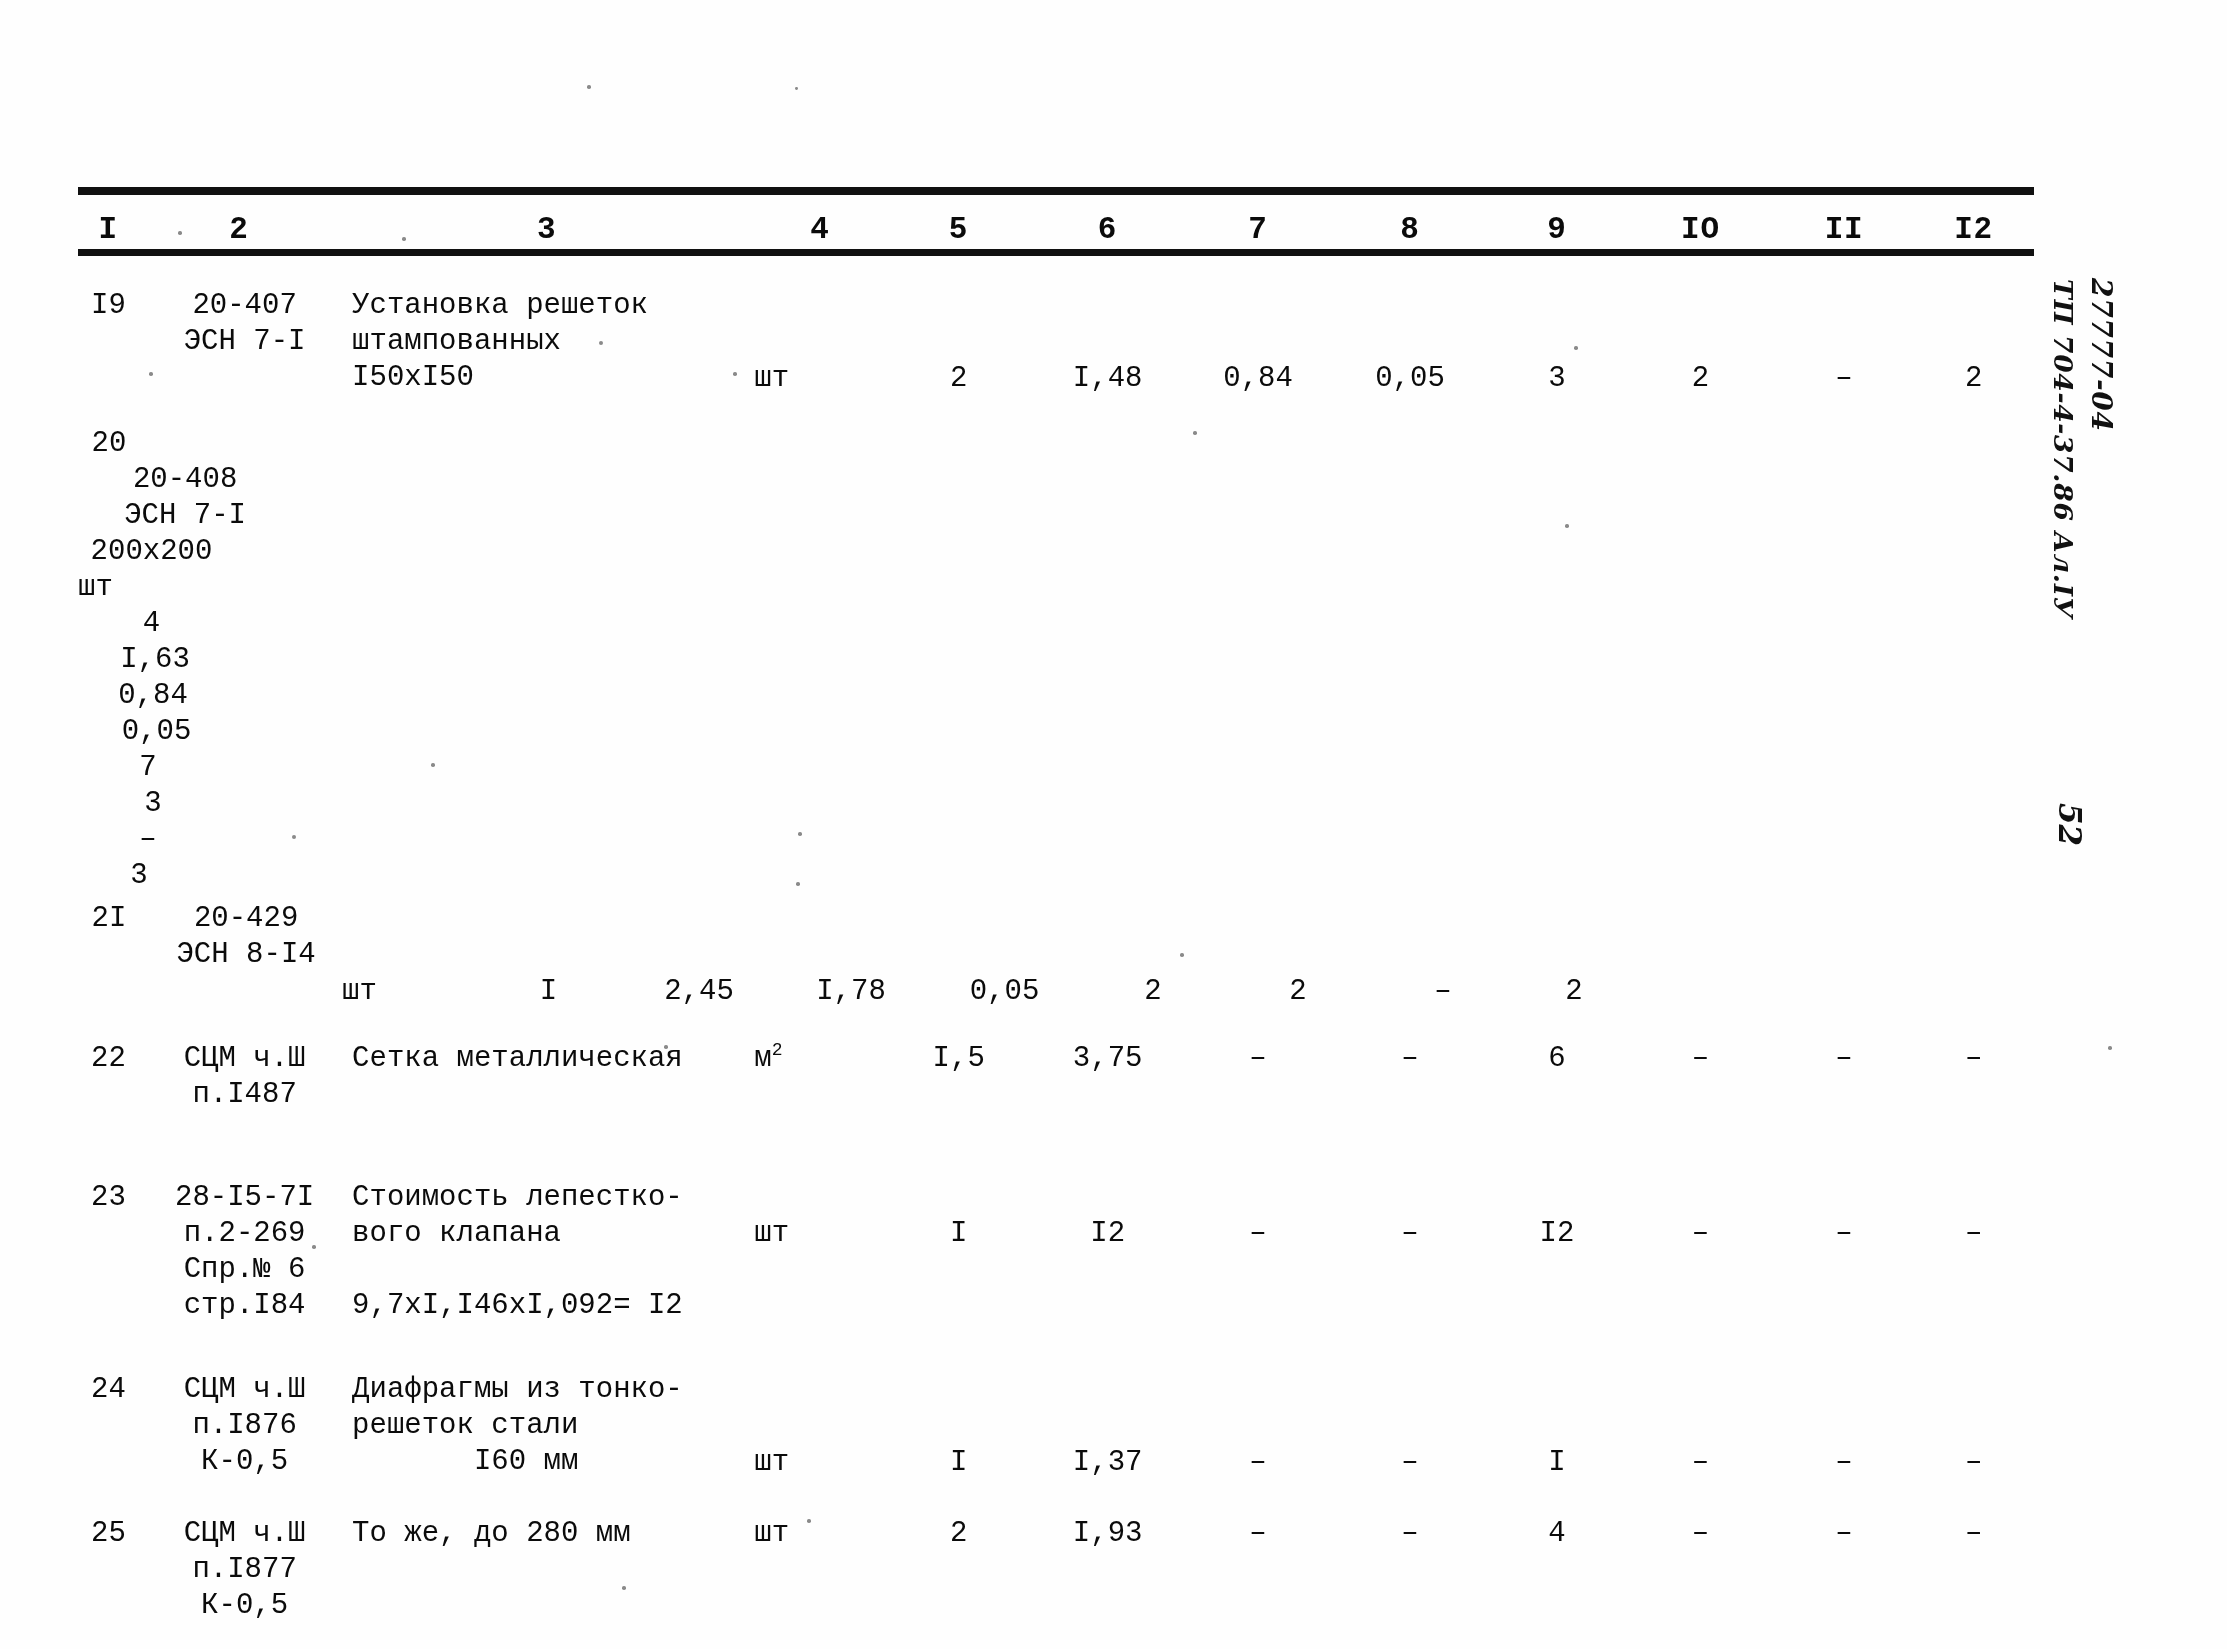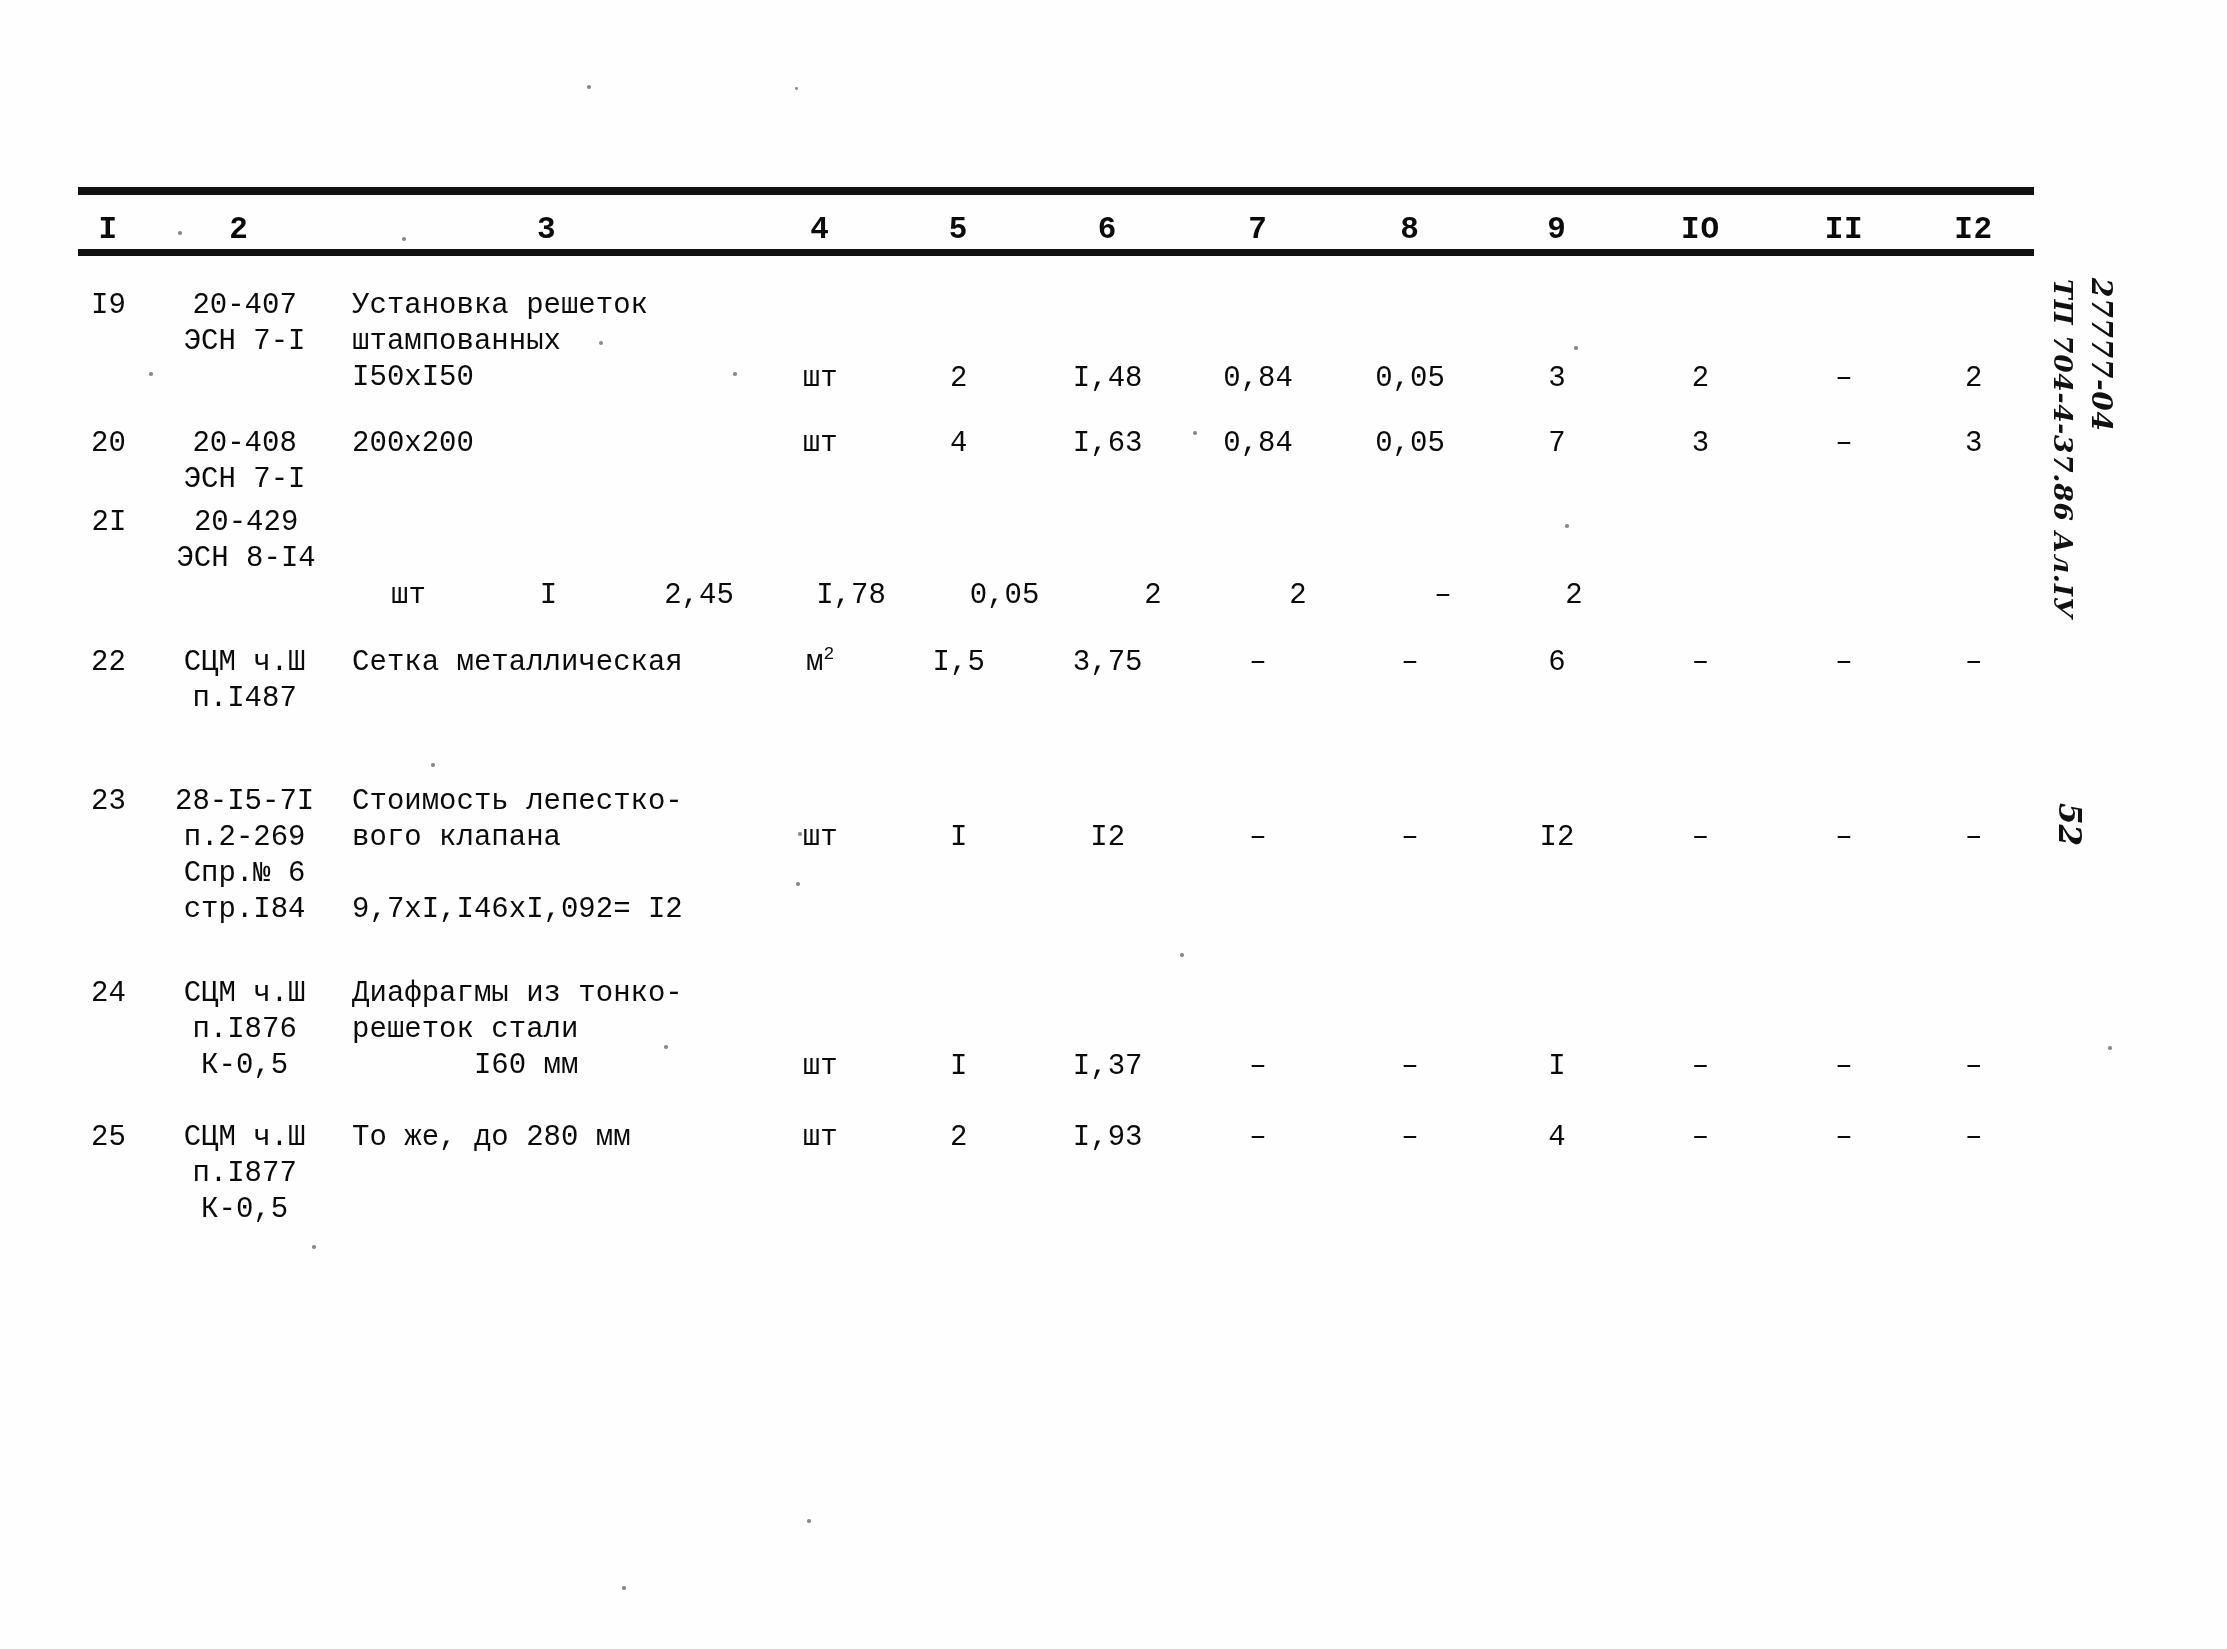--- a/index.html
+++ b/index.html
@@ -81,21 +81,21 @@
   .cell {
     box-sizing: border-box;
     font-size: 29px;
     line-height: 36px;
     white-space: pre;
   }
 
   .cell-num   { text-align: right; padding-right: 12.6px; }
   .cell-code  { text-align: center;  padding-left: 11.2px; }
   .cell-desc  { text-align: left;  padding-left: 12.6px; }
-  .cell-unit  { text-align: center; }
+  .cell-unit  { }
   .cell-val   { text-align: center; }
 
   
   .vshift-2 { padding-top: 73px; }
   .vshift-1 { padding-top: 36px; }
   .vshift-0 { padding-top: 0; }
 
   .sup {
     font-size: 18px;
     vertical-align: super;
@@ -180,21 +180,21 @@
         <div class="cell c5 cell-val vshift-2">2</div>
         <div class="cell c6 cell-val vshift-2">I,48</div>
         <div class="cell c7 cell-val vshift-2">0,84</div>
         <div class="cell c8 cell-val vshift-2">0,05</div>
         <div class="cell c9 cell-val vshift-2">3</div>
         <div class="cell c10 cell-val vshift-2">2</div>
         <div class="cell c11 cell-val vshift-2">–</div>
         <div class="cell c12 cell-val vshift-2">2</div>
       </div>
 
-      <div class="data-row" style="">
+      <div class="data-row" style="flex-direction:column;">
         <div class="cell c1 cell-num">20</div>
         <div class="cell c2 cell-code"><span>20-408</span>
 <span>ЭСН 7-I</span></div>
         <div class="cell c3 cell-desc"><span>200x200</span></div>
         <div class="cell c4 cell-unit vshift-0">шт</div>
         <div class="cell c5 cell-val vshift-0">4</div>
         <div class="cell c6 cell-val vshift-0">I,63</div>
         <div class="cell c7 cell-val vshift-0">0,84</div>
         <div class="cell c8 cell-val vshift-0">0,05</div>
         <div class="cell c9 cell-val vshift-0">7</div>

